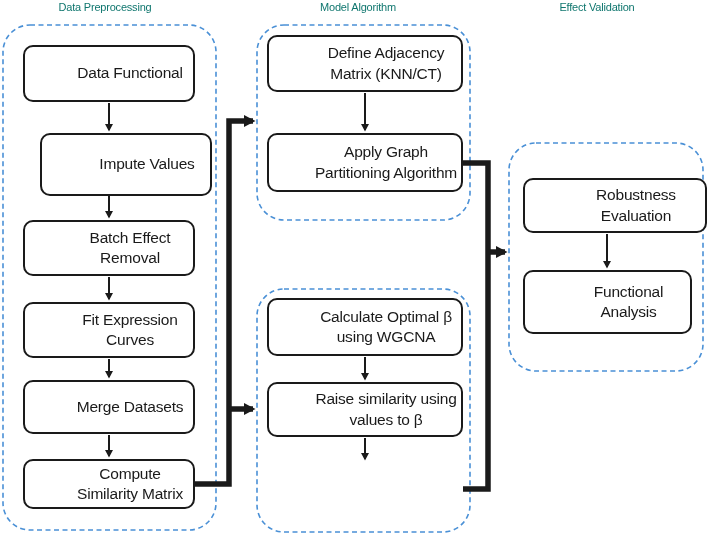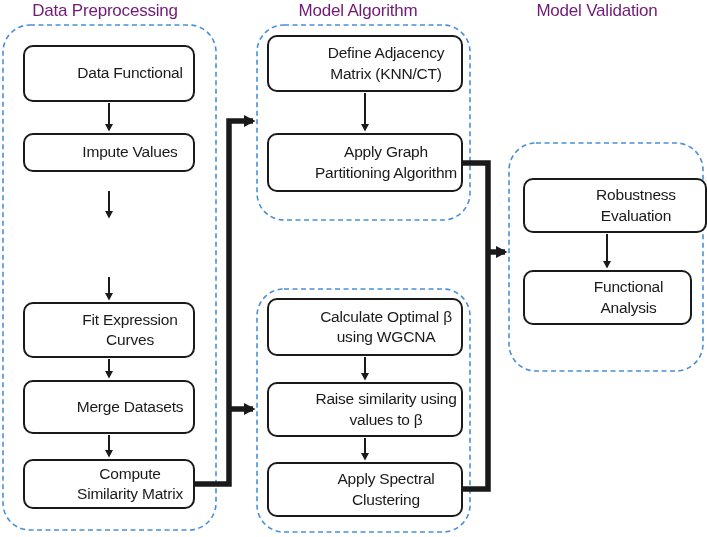--- a/index.html
+++ b/index.html
@@ -17,23 +17,23 @@
   }
   .wires {
     position: absolute;
     left: 0;
     top: 0;
   }
   .col-label {
     position: absolute;
     top: 1px;
     transform: translateX(-50%);
-    font-size: 17px;
+    font-size: 11px;
     letter-spacing: -0.2px;
-    color: #701a75;
+    color: #0f766e;
     white-space: nowrap;
   }
   .box {
     position: absolute;
     box-sizing: border-box;
     background: #ffffff;
     border: 2px solid #1a1a1a;
     border-radius: 10px;
     display: flex;
     align-items: center;
@@ -79,39 +79,39 @@
     <path d="M607,234 V267" stroke="#1a1a1a" stroke-width="2" fill="none" marker-end="url(#arrow-thin)"></path>
 
     <path d="M195,484 H229 V121 H253" stroke="#1a1a1a" stroke-width="5.5" fill="none" marker-end="url(#arrow-thick)"></path>
     <path d="M229,409 H253" stroke="#1a1a1a" stroke-width="5.5" fill="none" marker-end="url(#arrow-thick)"></path>
     <path d="M463,163 H488 V489 H463" stroke="#1a1a1a" stroke-width="5.5" fill="none"></path>
     <path d="M488,252 H505" stroke="#1a1a1a" stroke-width="5.5" fill="none" marker-end="url(#arrow-thick)"></path>
   </svg>
 
   <div class="col-label" style="left:105px">Data Preprocessing</div>
   <div class="col-label" style="left:358px">Model Algorithm</div>
-  <div class="col-label" style="left:597px">Model Validation</div>
+  <div class="col-label" style="left:597px">Effect Validation</div>
 
   <div class="box" style="left:23px;top:45px;width:172px;height:57px">Data Functional</div>
-  <div class="box" style="left:23px;top:133px;width:172px;height:39px">Impute Values</div>
+  <div class="box" style="left:40px;top:133px;width:172px;height:63px">Impute Values</div>
+  <div class="box" style="left:23px;top:220px;width:172px;height:56px">Batch Effect
+Removal</div>
   <div class="box" style="left:23px;top:302px;width:172px;height:56px">Fit Expression
 Curves</div>
   <div class="box" style="left:23px;top:459px;width:172px;height:50px">Compute
 Similarity Matrix</div>
   <div class="box" style="left:23px;top:380px;width:172px;height:54px">Merge Datasets</div>
 
   <div class="box" style="left:267px;top:35px;width:196px;height:57px">Define Adjacency
 Matrix (KNN/CT)</div>
   <div class="box" style="left:267px;top:298px;width:196px;height:58px">Calculate Optimal β
 using WGCNA</div>
   <div class="box" style="left:267px;top:133px;width:196px;height:59px">Apply Graph
 Partitioning Algorithm</div>
   <div class="box" style="left:267px;top:382px;width:196px;height:55px">Raise similarity using
 values to β</div>
-  <div class="box" style="left:267px;top:462px;width:196px;height:55px">Apply Spectral
-Clustering</div>
 
   <div class="box" style="left:523px;top:178px;width:184px;height:55px">Robustness
 Evaluation</div>
-  <div class="box" style="left:523px;top:270px;width:169px;height:55px">Functional
+  <div class="box" style="left:523px;top:270px;width:169px;height:64px">Functional
 Analysis</div>
 
 </div>
 
 </body></html>

